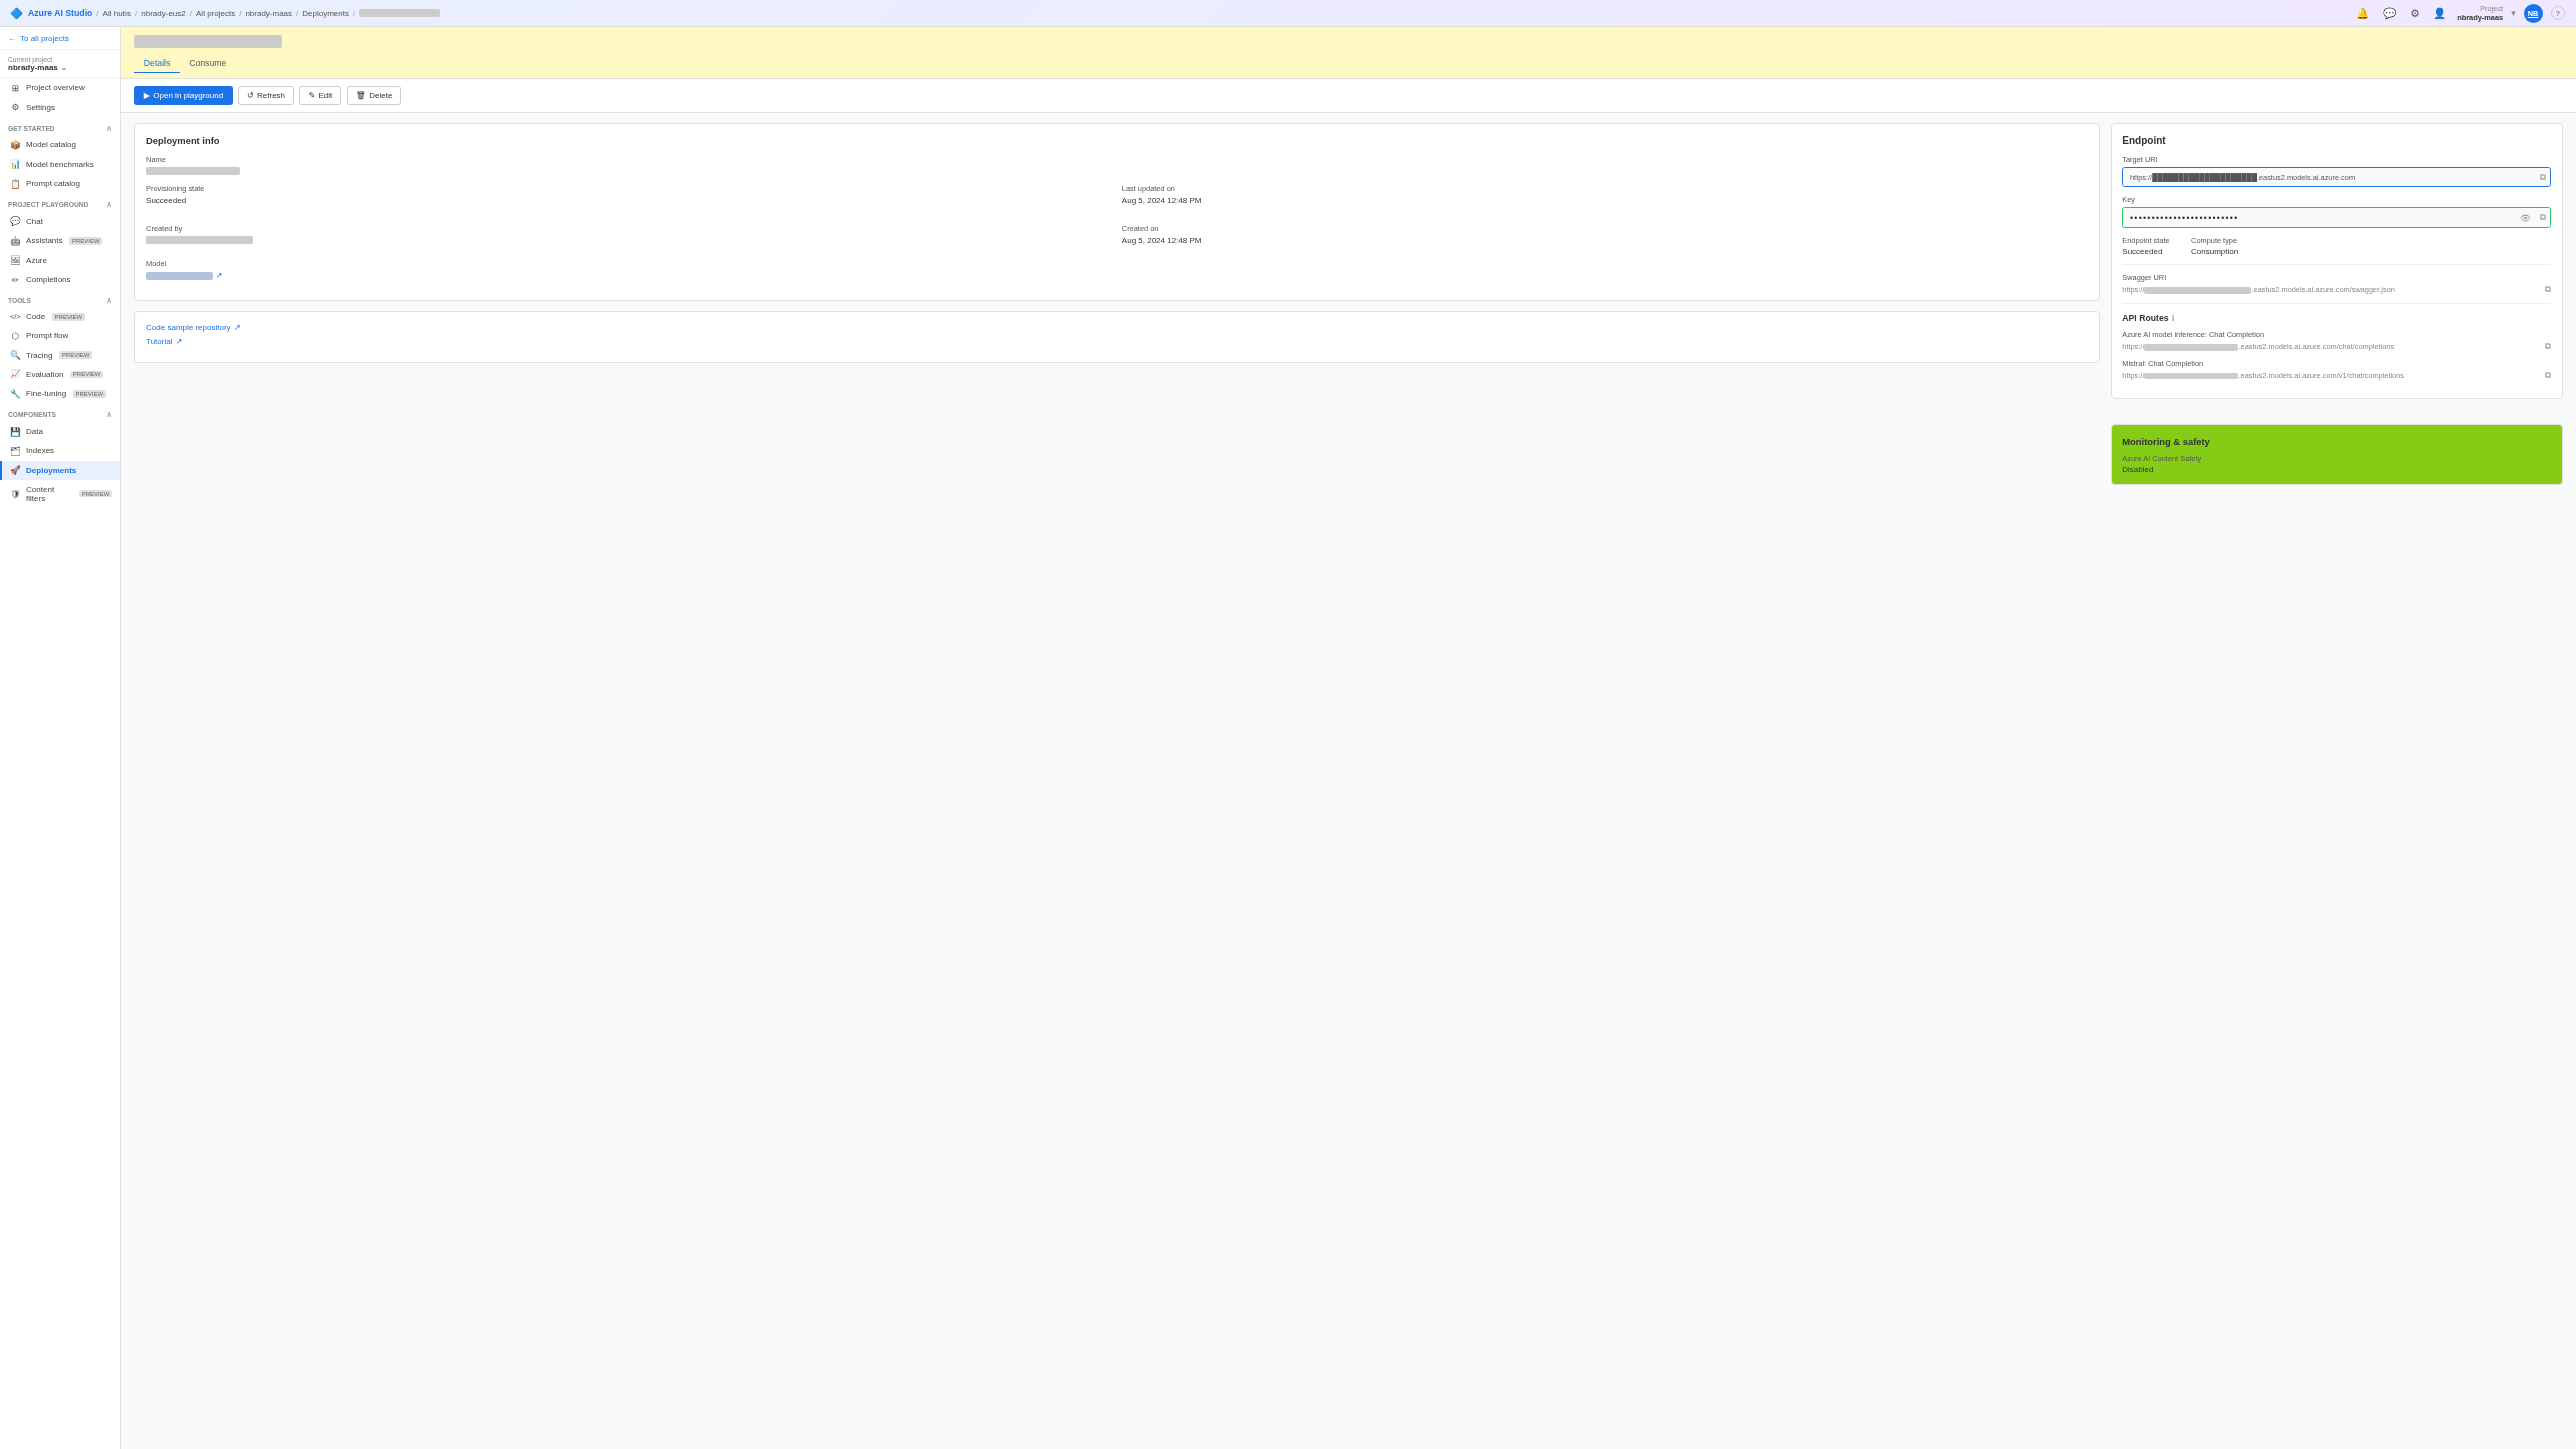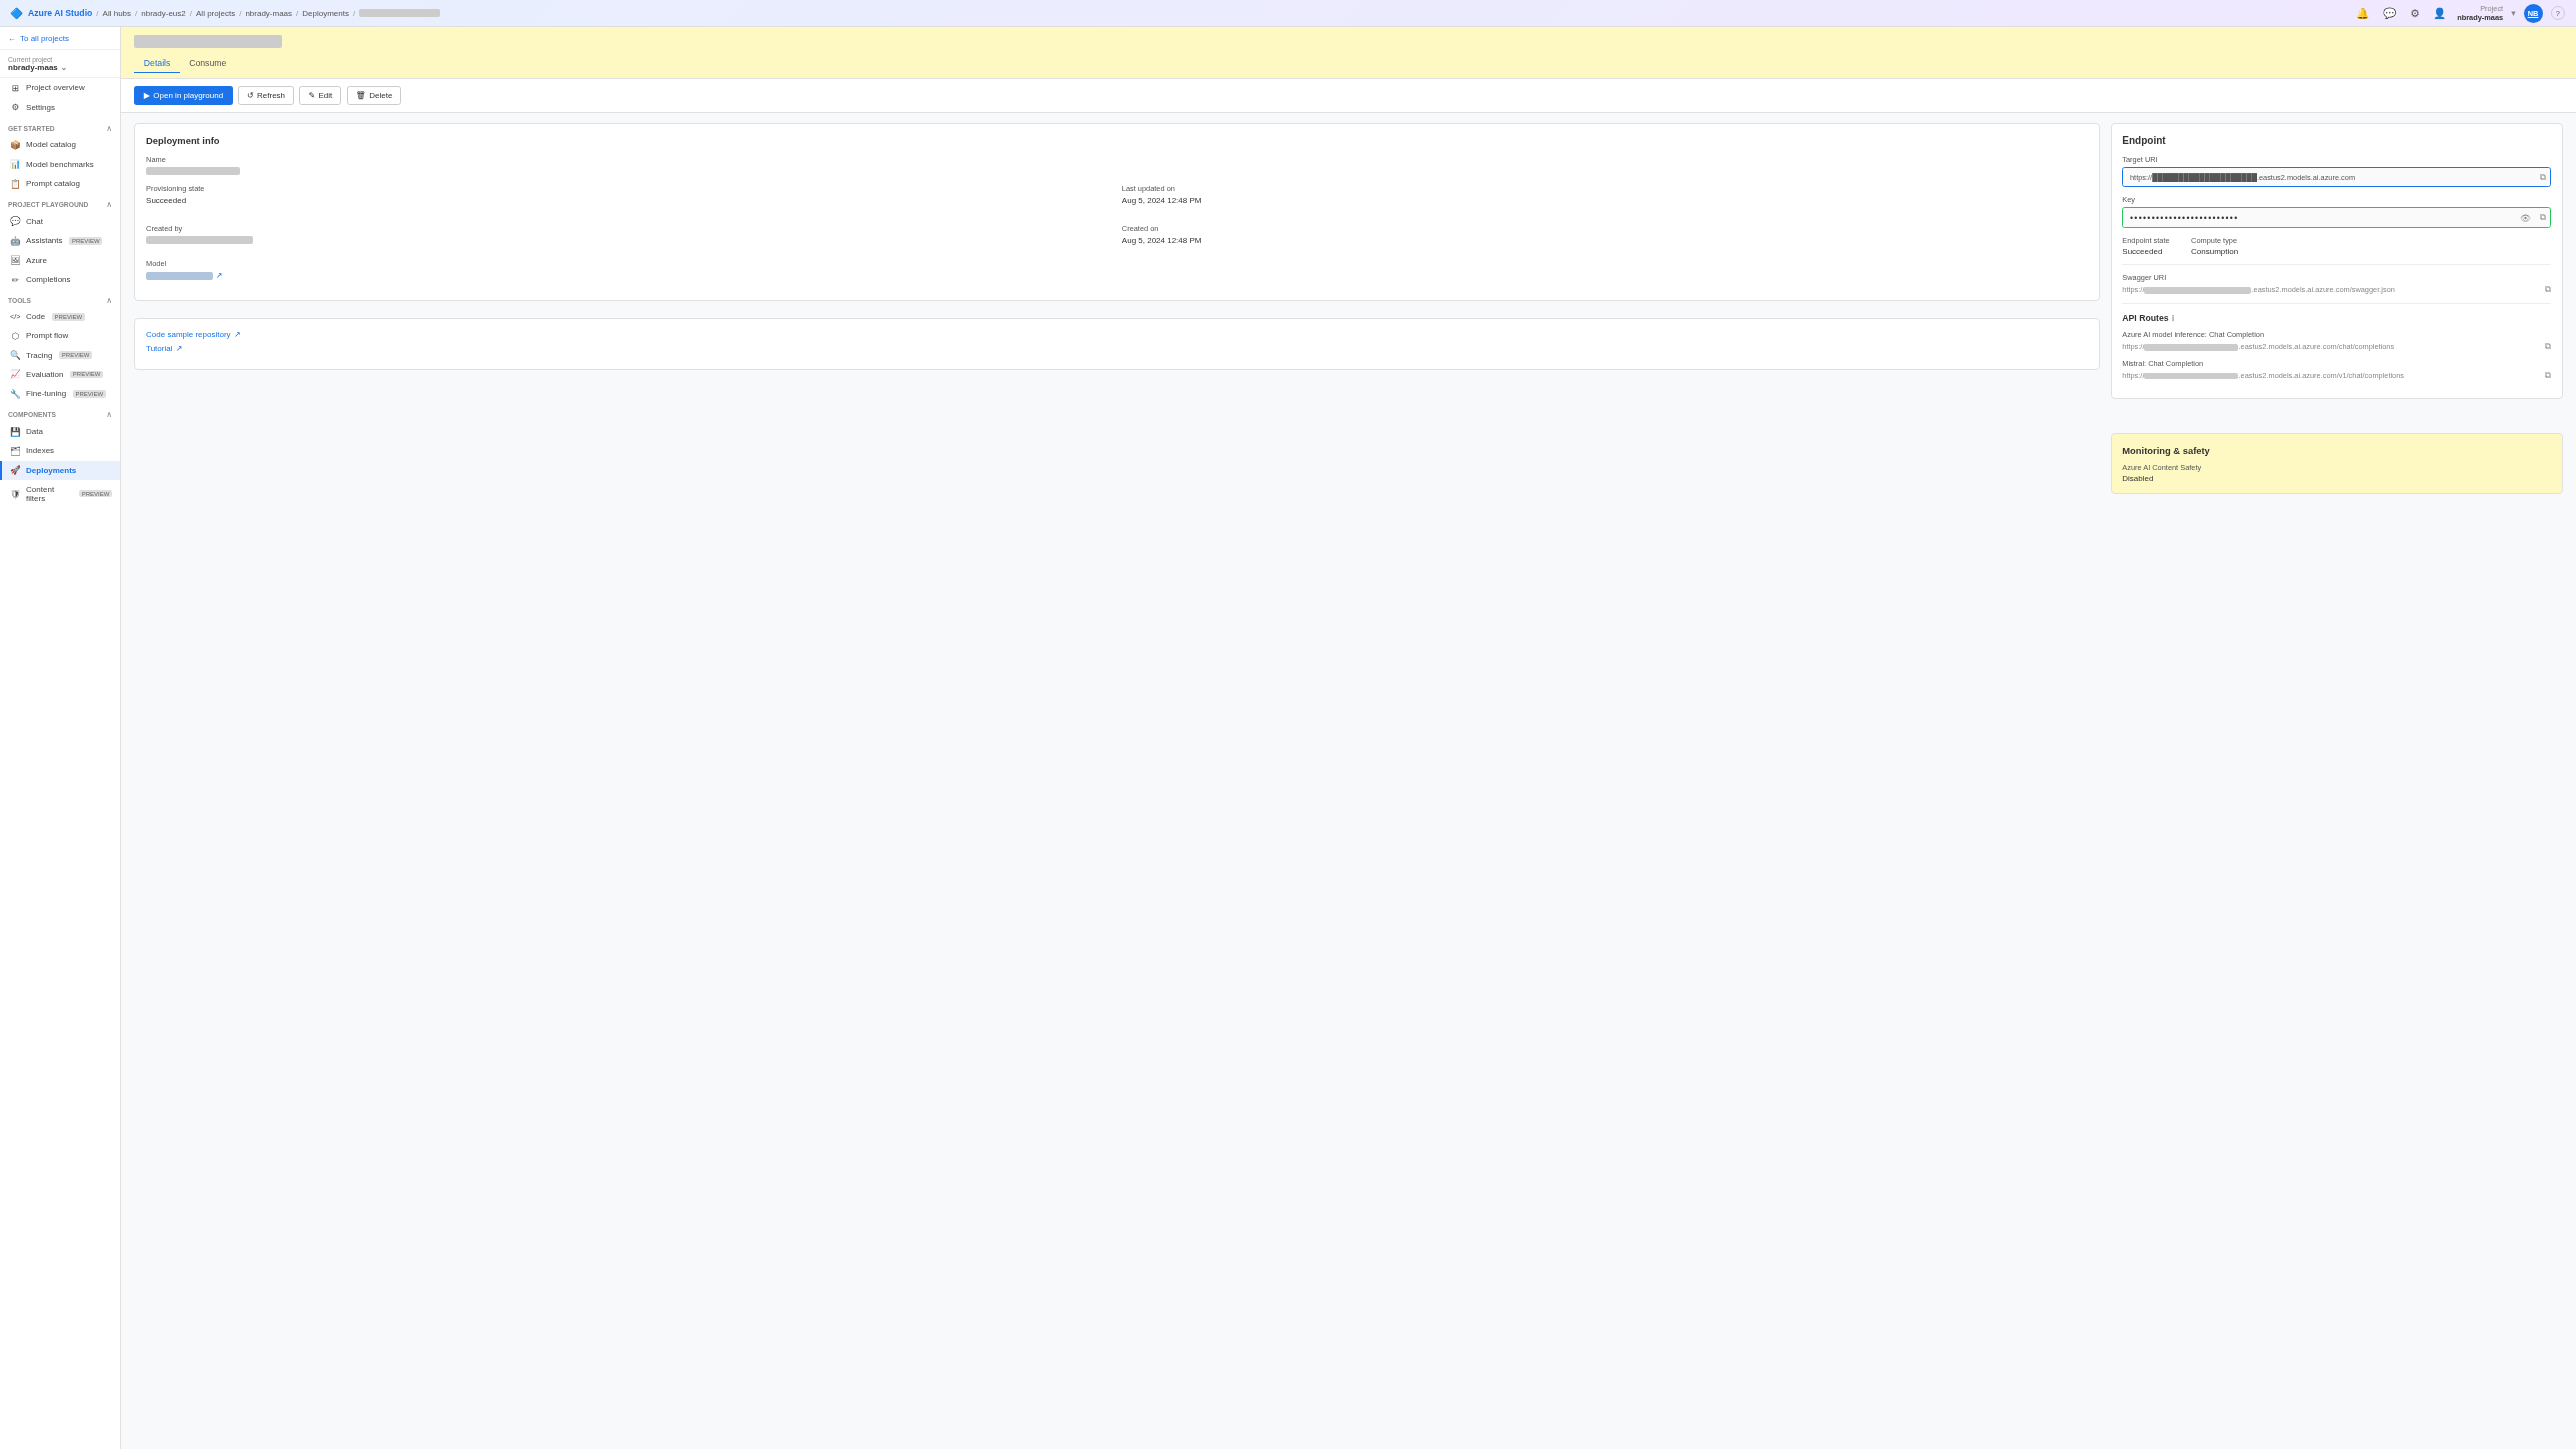--- a/index.html
+++ b/index.html
@@ -95,28 +95,28 @@
     .status-item .status-label { font-size: 7.4px; color: #555; margin-bottom: 1.3px; }
     .status-item .status-value { font-size: 8px; color: #333; }
     .divider { border: none; border-top: 0.7px solid #eee; margin: 8px 0; }
     .swagger-uri { font-size: 7.4px; color: #888; display: flex; align-items: center; justify-content: space-between; }
     .blurred-url { background: #ccc; border-radius: 2px; height: 7.4px; width: 188px; display: inline-block; vertical-align: middle; }
     .api-routes-title { display: flex; align-items: center; gap: 3.4px; font-size: 8.7px; font-weight: 600; color: #333; margin-bottom: 6.7px; }
     .info-icon { color: #888; font-size: 8px; }
     .route-item { margin-bottom: 6.7px; }
     .route-name { font-size: 7.4px; color: #555; margin-bottom: 2px; font-weight: 500; }
     .route-url { display: flex; align-items: center; justify-content: space-between; font-size: 7.4px; color: #888; }
-    .monitoring-section { background: #fef9c3; border: 0.7px solid #e0e0e0; border-radius: 4px; padding: 10.7px; margin-top: 17px; }
+    .monitoring-section { background: #84cc16; border: 0.7px solid #e0e0e0; border-radius: 4px; padding: 10.7px; margin-top: 8px; }
     .monitoring-title { font-size: 9.4px; font-weight: 600; color: #333; margin-bottom: 6.7px; }
     .monitoring-label { font-size: 7.4px; color: #555; margin-bottom: 2px; font-weight: 500; }
     .monitoring-value { font-size: 8px; color: #333; }
     .endpoint-card { background: white; border: 0.7px solid #e0e0e0; border-radius: 4px; padding: 10.7px; }
 
     .scroll-layout { display: flex; gap: 10.7px; padding: 10.7px 13.4px; }
-    .left-col { flex: 1; display: flex; flex-direction: column; gap: 17px; }
+    .left-col { flex: 1; display: flex; flex-direction: column; gap: 10px; }
     .right-col-wrap { width: 452px; display: flex; flex-direction: column; gap: 17px; }
   </style>
 </head>
 <body>
 
 <div class="top-nav">
   <div class="top-nav-left">
     <span style="color:#1a73e8;font-size:10.7px;">🔷</span>
     <span class="app-name">Azure AI Studio</span>
     <span class="breadcrumb-sep">/</span>

